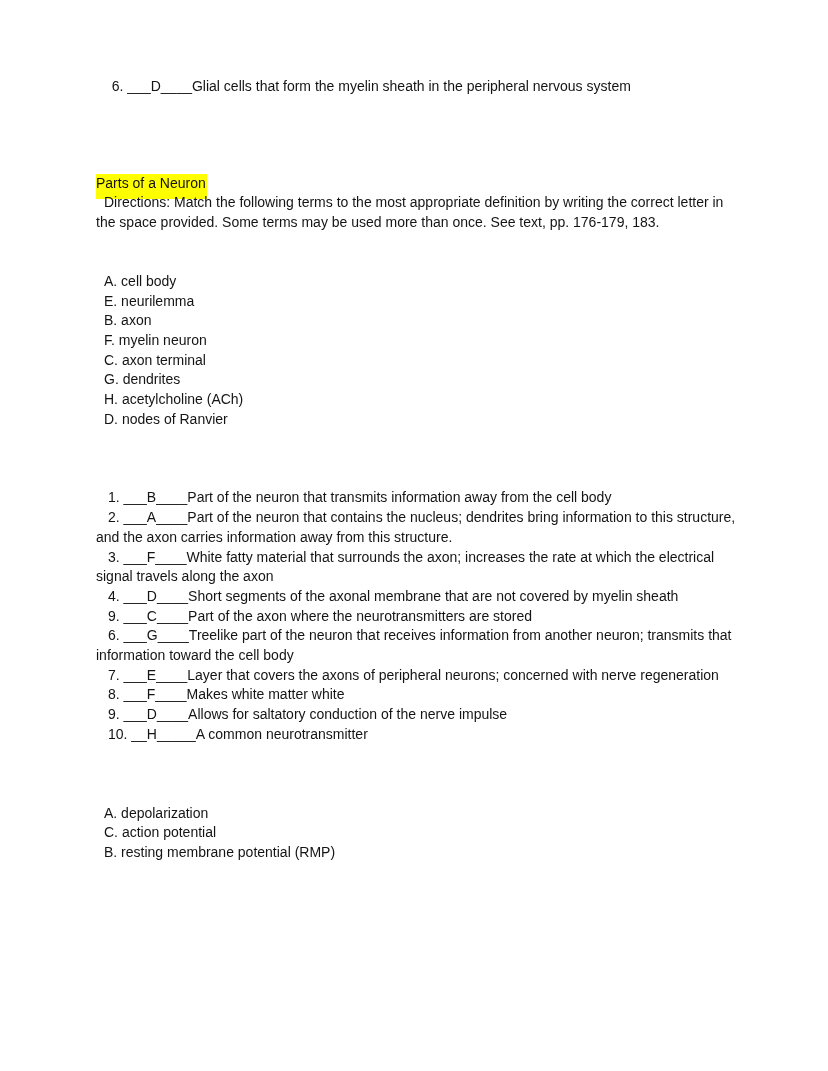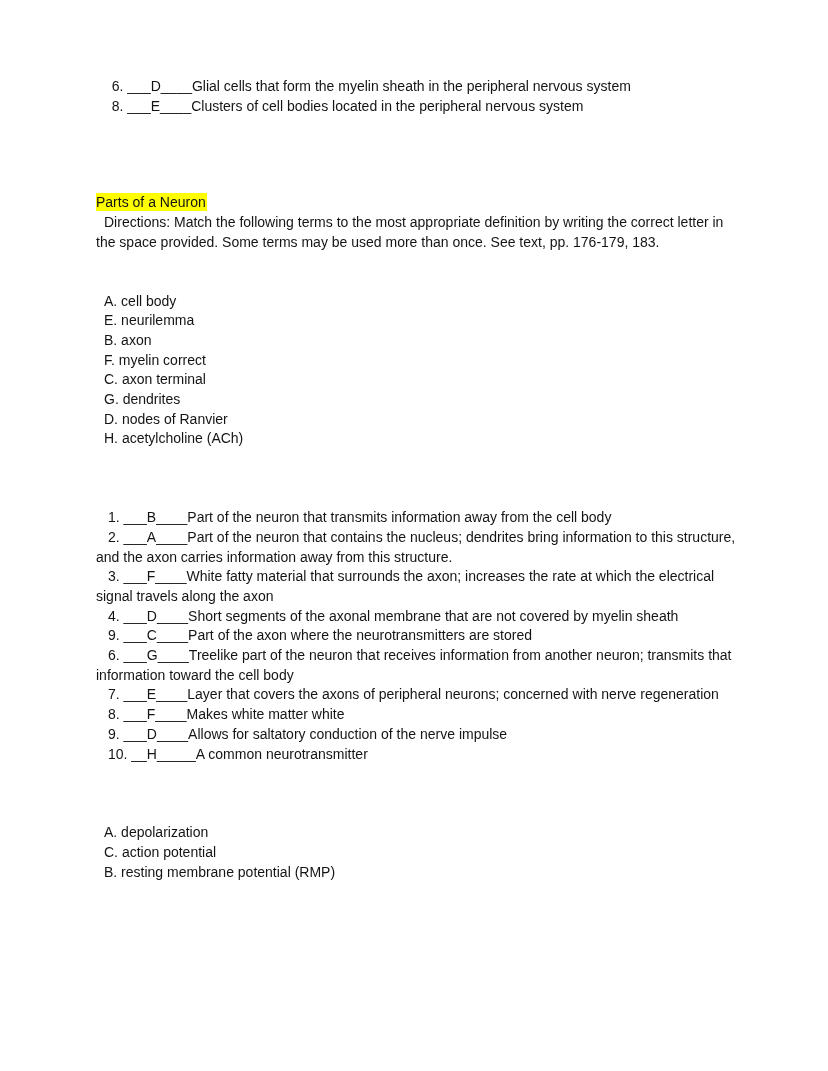--- a/index.html
+++ b/index.html
@@ -42,59 +42,58 @@
   }
   .section-heading {
     font-size: 14px;
     line-height: 19.7px;
     margin: 0;
     font-weight: 400;
   }
   .section-heading .hl {
     background-color: #ffff00;
     color: #141414;
-    padding: 1px 1px 1px 0;
+    padding: 1px 1px 8px 0;
   }
   .spacer-small  { height: 20px; }
   .spacer-med    { height: 39px; }
   .spacer-large  { height: 59px; }
   .spacer-xlarge { height: 77px; }
   .block { margin: 0; padding: 0; }
 </style>
 </head>
 <body>
 
 <div class="page">
   <div class="content">
 
     <div class="spacer-xlarge"></div>
 
     <div class="block">
       <div class="line indent">  6. ___D____Glial cells that form the myelin sheath in the peripheral nervous system</div>
-      <div class="line indent">  8. ___E____Clusters of cell bodies located in the peripheral nervous system</div>
     </div>
 
     <div class="spacer-xlarge"></div>
 
     <div class="block">
       <div class="section-heading"><span class="hl">Parts of a Neuron</span></div>
       <div class="line indent">Directions: Match the following terms to the most appropriate definition by writing the correct letter in the space provided. Some terms may be used more than once. See text, pp. 176-179, 183.</div>
     </div>
 
     <div class="spacer-med"></div>
 
     <div class="block">
       <div class="line indent">A. cell body</div>
       <div class="line indent">E. neurilemma</div>
       <div class="line indent">B. axon</div>
-      <div class="line indent">F. myelin correct</div>
+      <div class="line indent">F. myelin neuron</div>
       <div class="line indent">C. axon terminal</div>
       <div class="line indent">G. dendrites</div>
+      <div class="line indent">H. acetylcholine (ACh)</div>
       <div class="line indent">D. nodes of Ranvier</div>
-      <div class="line indent">H. acetylcholine (ACh)</div>
     </div>
 
     <div class="spacer-large"></div>
 
     <div class="block">
       <div class="line indent"> 1. ___B____Part of the neuron that transmits information away from the cell body</div>
       <div class="line indent"> 2. ___A____Part of the neuron that contains the nucleus; dendrites bring information to this structure, and the axon carries information away from this structure.</div>
       <div class="line indent"> 3. ___F____White fatty material that surrounds the axon; increases the rate at which the electrical signal travels along the axon</div>
       <div class="line indent"> 4. ___D____Short segments of the axonal membrane that are not covered by myelin sheath</div>
       <div class="line indent"> 9. ___C____Part of the axon where the neurotransmitters are stored</div>

